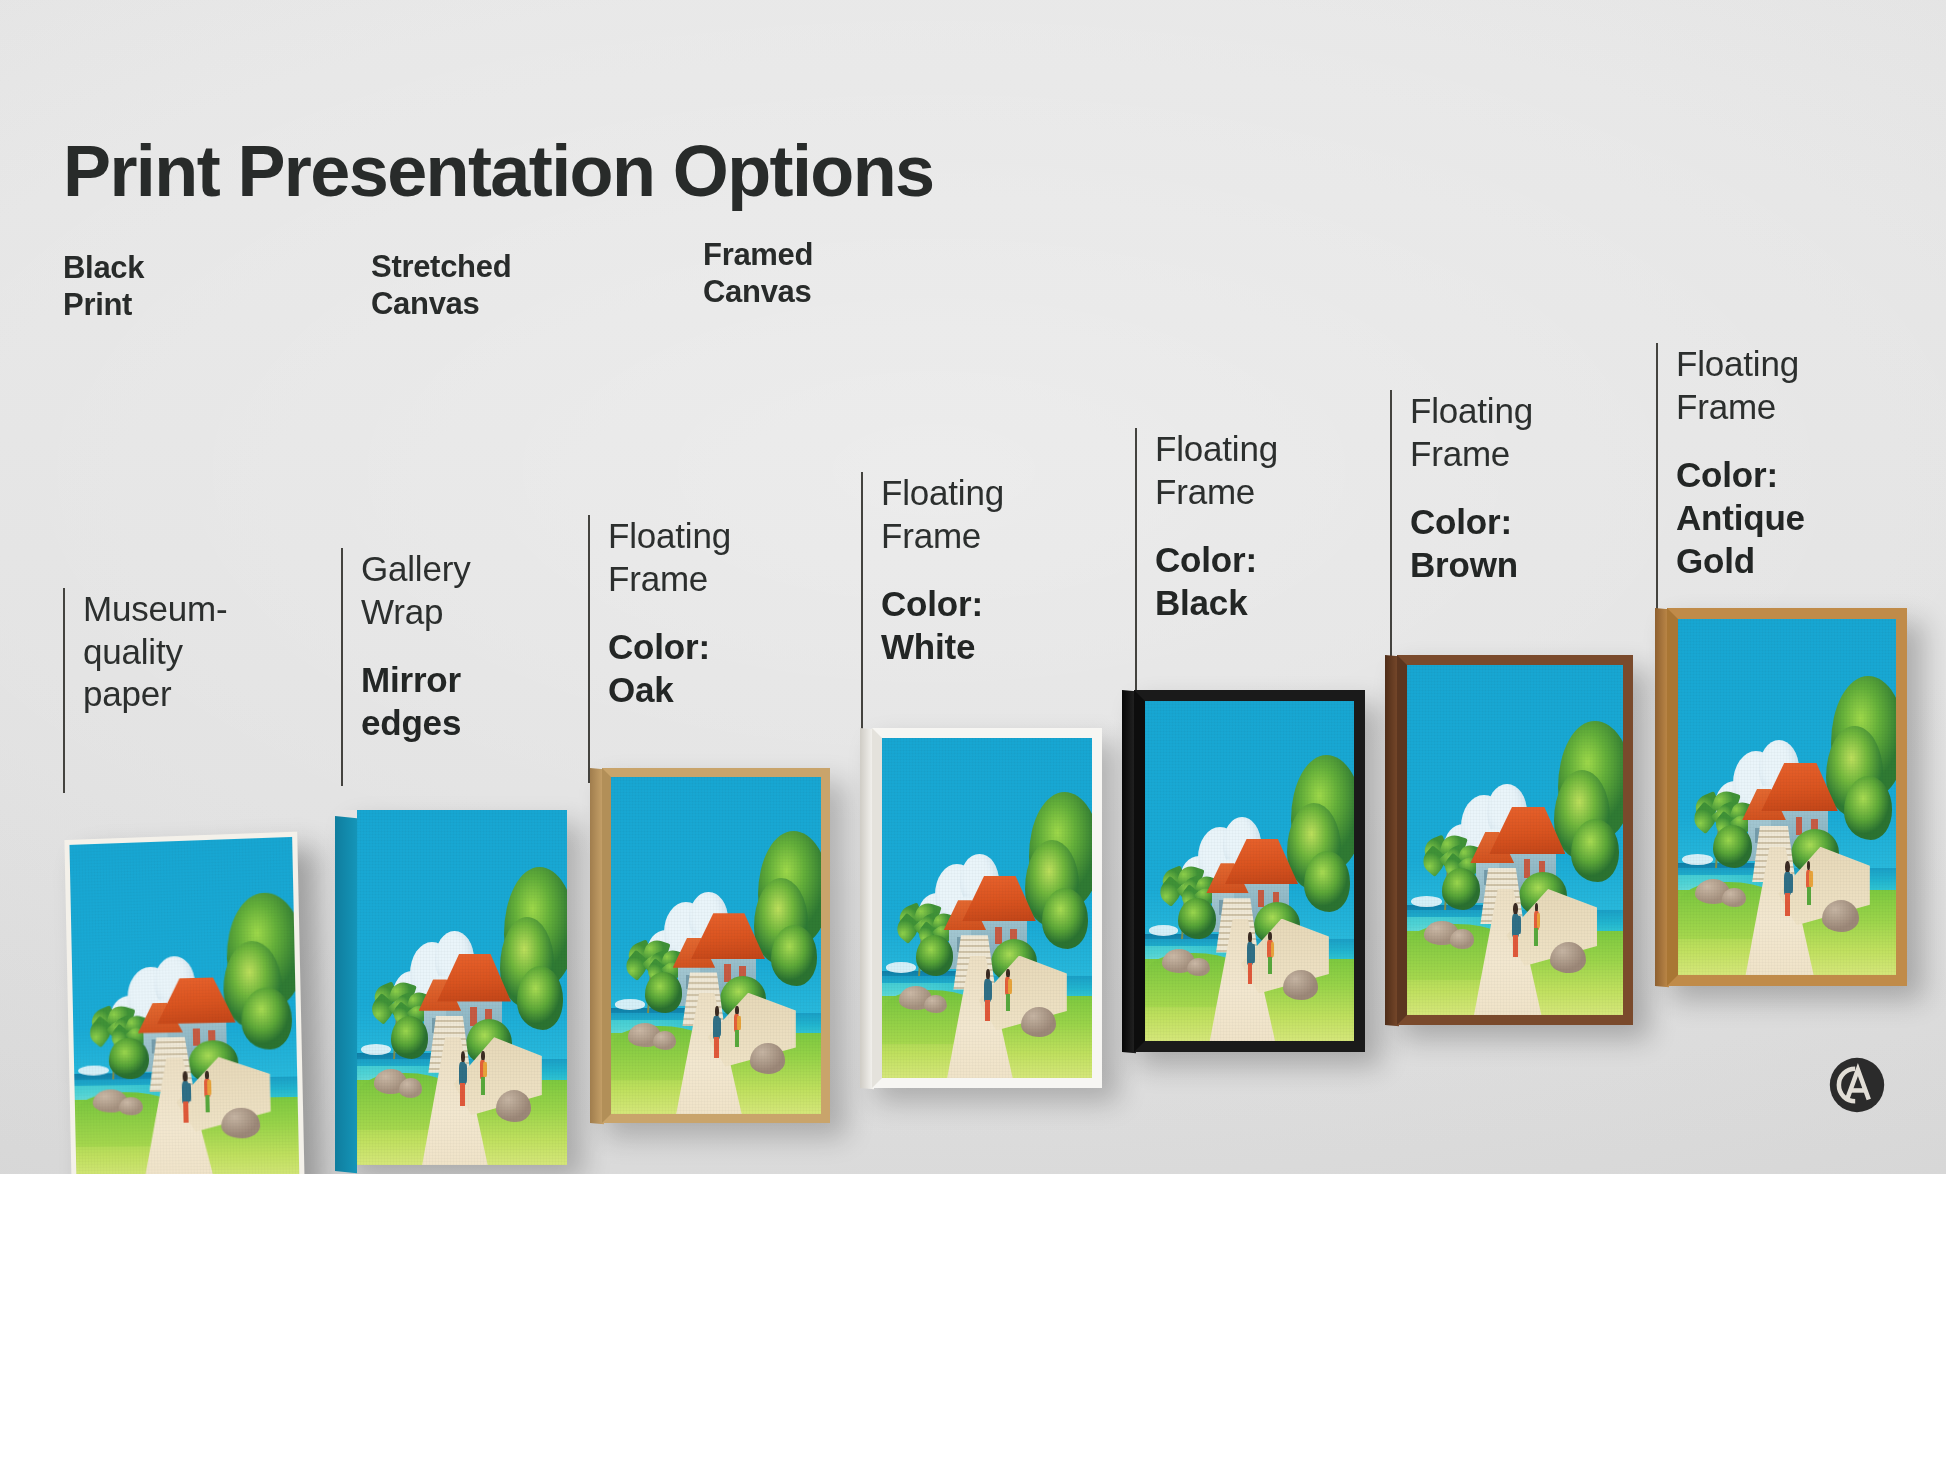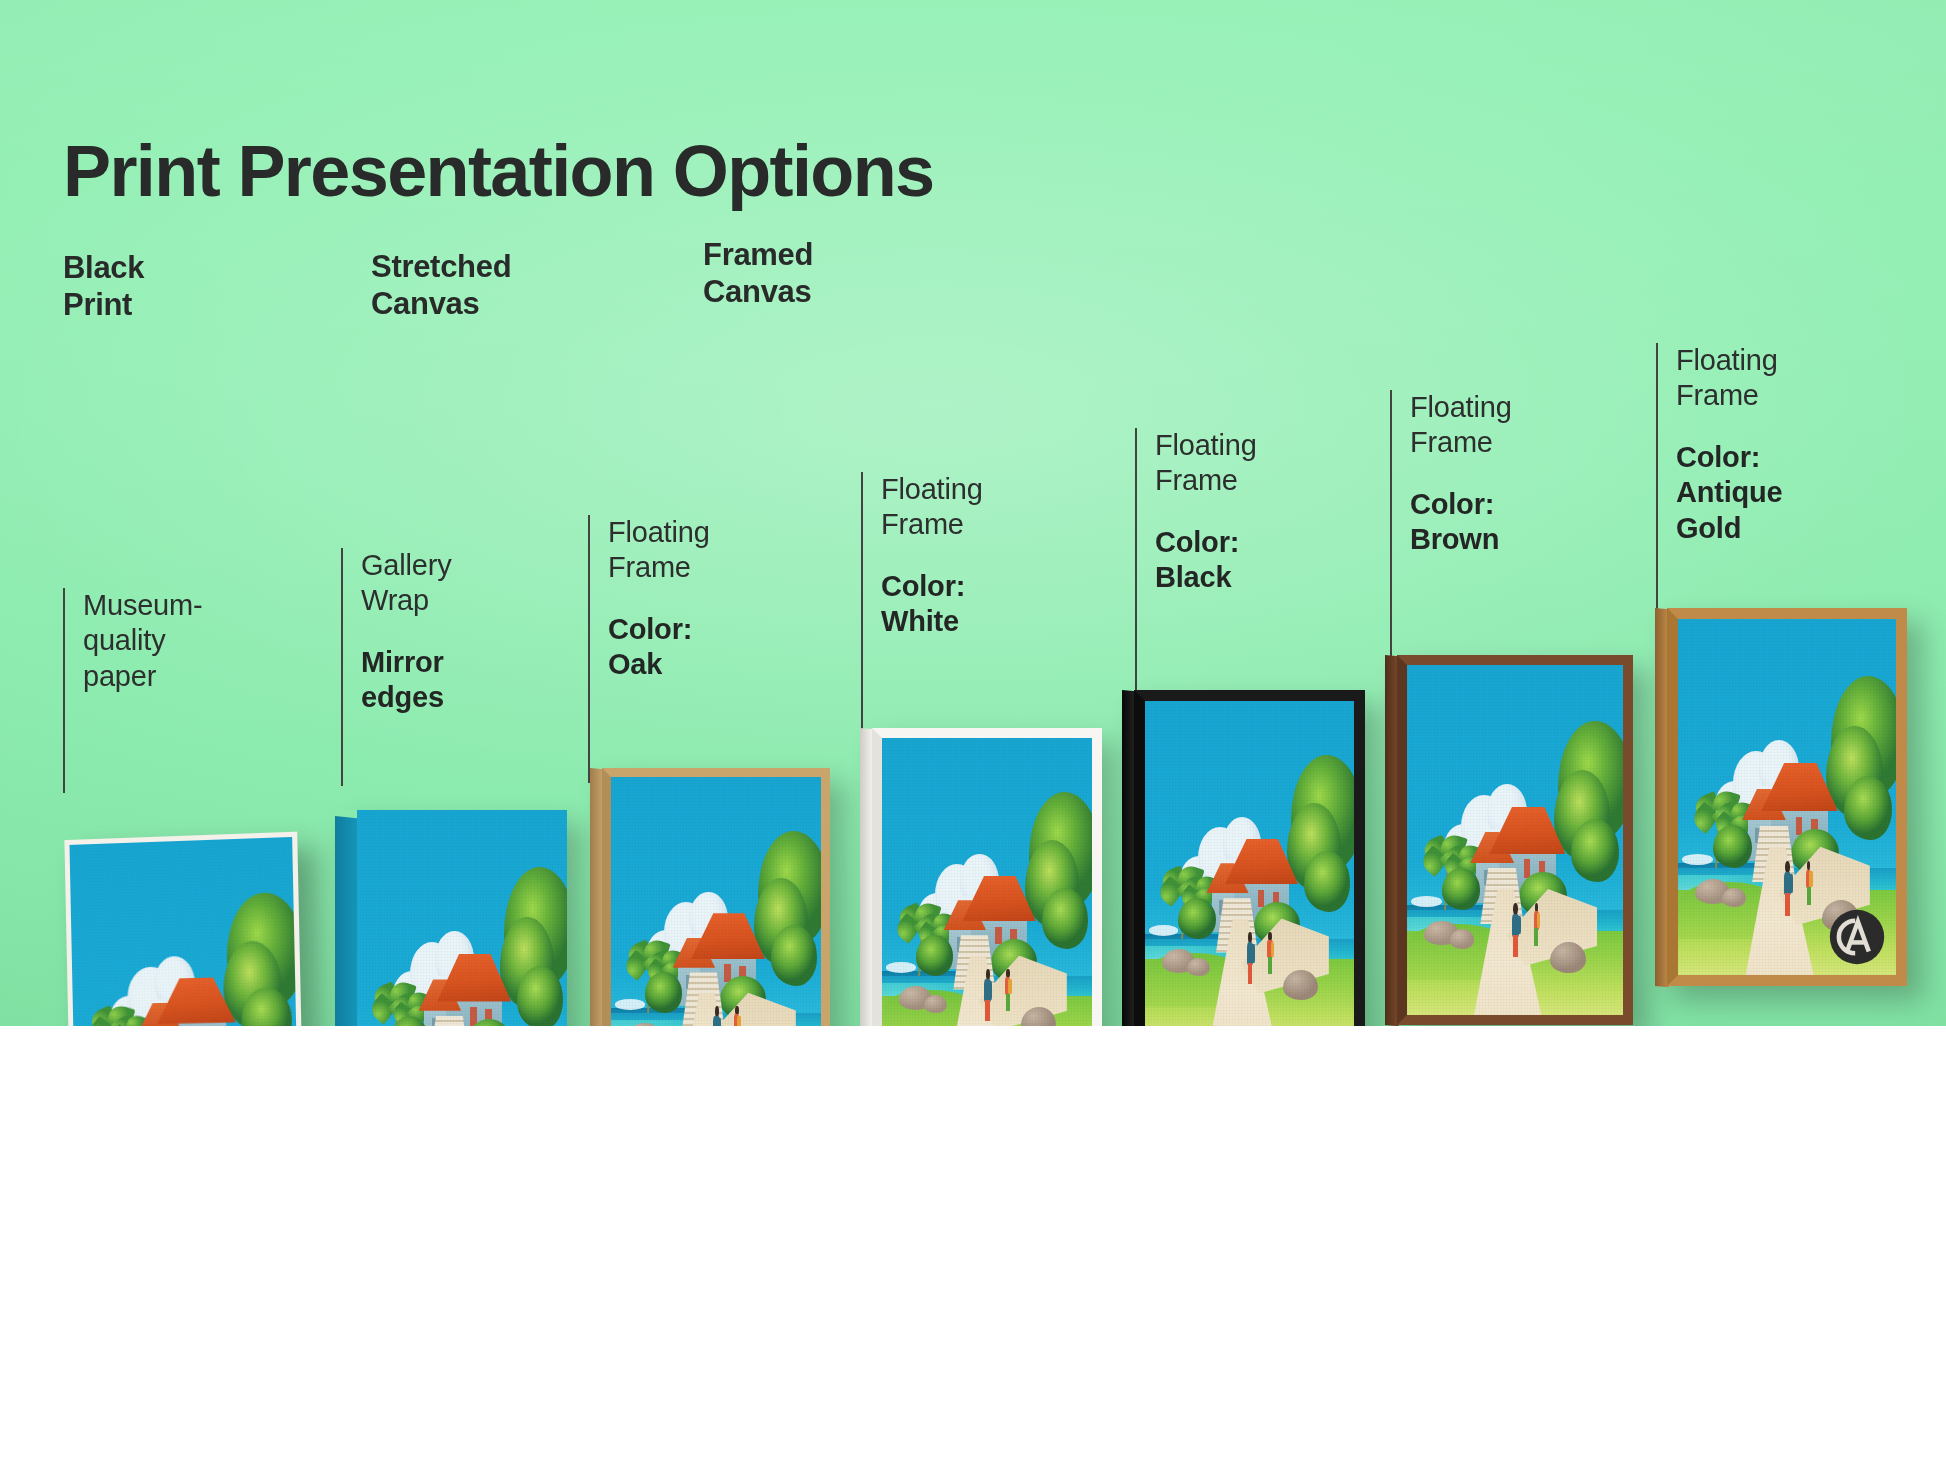--- a/index.html
+++ b/index.html
@@ -6,22 +6,22 @@
     margin: 0;
     padding: 0;
     background: #fff;
   }
   body {
     font-family: "Liberation Sans", sans-serif;
   }
   #stage {
     position: relative;
     width: 1946px;
-    height: 1026px;
-    background: #86efac;
+    height: 1174px;
+    background: #e5e5e5;
     overflow: hidden;
     text-decoration: underline;
   }
   
   #wall-vignette {
     position: absolute;
     inset: 0;
     background:
       radial-gradient(120% 90% at 48% 40%, rgba(255,255,255,0.30) 0%, rgba(255,255,255,0.05) 45%, rgba(0,0,0,0.055) 100%),
       linear-gradient(180deg, rgba(255,255,255,0.10) 0%, rgba(0,0,0,0.03) 100%);
@@ -49,21 +49,21 @@
     white-space: pre-line;
   }
 
   
   .anno {
     position: absolute;
     padding-left: 18px;
     border-left: 2px solid #44433f;
   }
   .anno .a-line {
-    font-size: 29px;
+    font-size: 35px;
     line-height: 1.22;
     color: #2c2f2e;
     white-space: pre-line;
     letter-spacing: -0.2px;
   }
   .anno .a-line.bold {
     font-weight: 700;
     color: #232625;
   }
   .anno .a-gap { height: 26px; }

